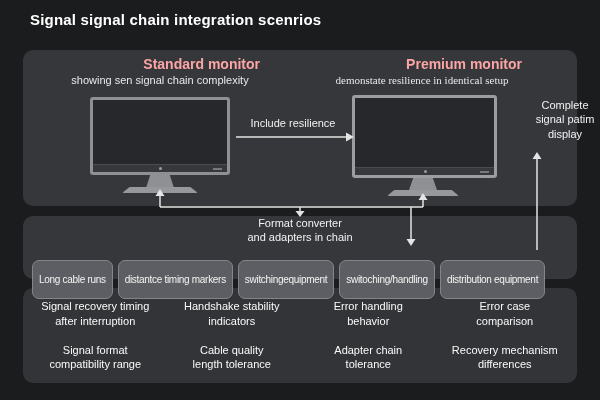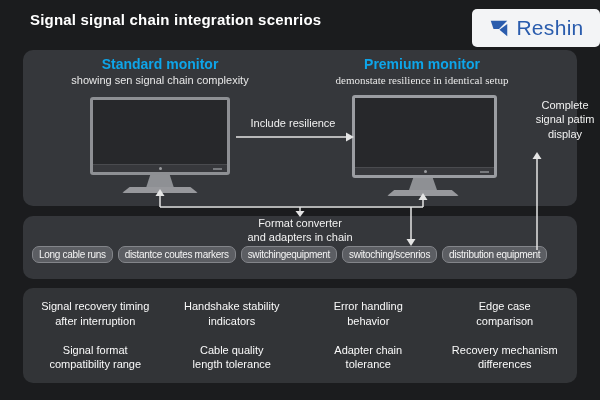--- a/index.html
+++ b/index.html
@@ -11,21 +11,21 @@
 
   .logo{position:absolute;right:0;top:9px;width:128px;height:38px;background:#f3f4f6;
         border-radius:5px;display:flex;align-items:center;justify-content:center;gap:6px;}
   .logo-text{font-size:21px;color:#2a5cad;letter-spacing:.3px;}
 
   .panel{position:absolute;left:23px;width:554px;background:#35373b;border-radius:10px;}
   .panel-monitors{top:50px;height:156px;}
   .panel-performance{top:216px;height:63px;}
   .panel-metrics{top:288px;height:95px;background:#323437;}
 
-  .mon-title{position:absolute;font-size:14px;font-weight:700;text-align:center;color:#0ea5e9;}
+  .mon-title{position:absolute;font-size:14px;font-weight:700;text-align:right;color:#fca5a5;}
   .mon-title.std{left:60px;top:56px;width:200px;}
   .mon-title.prm{left:322px;top:56px;width:200px;}
   .mon-sub{position:absolute;font-size:11px;color:#e8e8e8;text-align:center;}
   .mon-sub.std{left:35px;top:74px;width:250px;}
   .mon-sub.prm{left:307px;top:74px;width:230px;font-family:Liberation Serif, serif;}
 
   .monitor-frame{position:absolute;box-sizing:border-box;background:#27282b;
                  border:3px solid #8e9094;border-radius:3px;}
   .monitor-frame.std{left:90px;top:97px;width:140px;height:78px;}
   .monitor-frame.prm{left:352px;top:95px;width:145px;height:83px;border-color:#9b9da2;}
@@ -46,45 +46,36 @@
   .flow-label{position:absolute;left:233px;top:117px;width:120px;text-align:center;
               font-size:11px;color:#f2f2f2;}
   .side-note{position:absolute;left:497px;top:98px;width:80px;text-align:center;
              font-size:11px;line-height:1.3;color:#f2f2f2;white-space:pre-line;margin-left:28px;}
 
   .perf-label{position:absolute;left:33px;top:221px;font-size:14px;font-weight:700;color:#fff;}
   .perf-note{position:absolute;left:225px;top:217px;width:150px;text-align:center;
              font-size:11px;line-height:1.25;color:#f2f2f2;white-space:pre-line;}
   .pill-row{position:absolute;left:32px;top:246px;width:542px;display:flex;gap:5px;}
   .pill{background:#5c5e63;border:1px solid #83858a;color:#f4f4f4;font-size:10px;
-        letter-spacing:-.3px;padding:2px 6px;border-radius:7px;white-space:nowrap;}
+        letter-spacing:-.3px;padding:13px 6px;border-radius:7px;white-space:nowrap;margin-top:14px;}
 
   .metrics-grid{position:absolute;left:23px;top:288px;width:554px;height:95px;
                 display:grid;grid-template-columns:repeat(4,1fr);align-content:center;
                 row-gap:15px;box-sizing:border-box;padding:0 4px;}
   .metric{text-align:center;font-size:11px;line-height:1.3;color:#fafafa;white-space:pre-line;}
 
   .overlay{position:absolute;left:0;top:0;pointer-events:none;}
 </style>
 </head>
 <body>
 
 <div class="canvas">
 
   <div class="page-title">Signal signal chain integration scenrios</div>
 
-  <div class="logo">
-    <span style="display:flex;">
-      <svg width="22" height="22" viewBox="0 0 24 24">
-        <path d="M3 4 H21 L12 13 H6 Z" fill="#2a5cad"></path>
-        <path d="M12.5 14 L21 7.5 V21 Z" fill="#2a5cad"></path>
-      </svg>
-    </span>
-    <span class="logo-text">Reshin</span>
-  </div>
 
   <div class="panel panel-monitors"></div>
   <div class="panel panel-performance"></div>
   <div class="panel panel-metrics"></div>
 
   <div class="mon-title std">Standard monitor</div>
   <div class="mon-sub std">showing sen signal chain complexity</div>
   <div class="mon-title prm">Premium monitor</div>
   <div class="mon-sub prm">demonstate resilience in identical setup</div>
 
@@ -108,34 +99,34 @@
 
   <div class="flow-label">Include resilience</div>
   <div class="side-note">Complete
 signal patim
 display</div>
 
   <div class="perf-note">Format converter
 and adapters in chain</div>
   <div class="pill-row">
     <span class="pill">Long cable runs</span>
-    <span class="pill">distantce coutes markers</span>
+    <span class="pill">distantce timing markers</span>
     <span class="pill">switchingequipment</span>
-    <span class="pill">switoching/scenrios</span>
+    <span class="pill">switoching/handling</span>
     <span class="pill">distribution equipment</span>
   </div>
 
   <div class="metrics-grid">
     <div class="metric">Signal recovery timing
 after interruption</div>
     <div class="metric">Handshake stability
 indicators</div>
     <div class="metric">Error handling
 behavior</div>
-    <div class="metric">Edge case
+    <div class="metric">Error case
 comparison</div>
     <div class="metric">Signal format
 compatibility range</div>
     <div class="metric">Cable quality
 length tolerance</div>
     <div class="metric">Adapter chain
 tolerance</div>
     <div class="metric">Recovery mechanism
 differences</div>
   </div>

